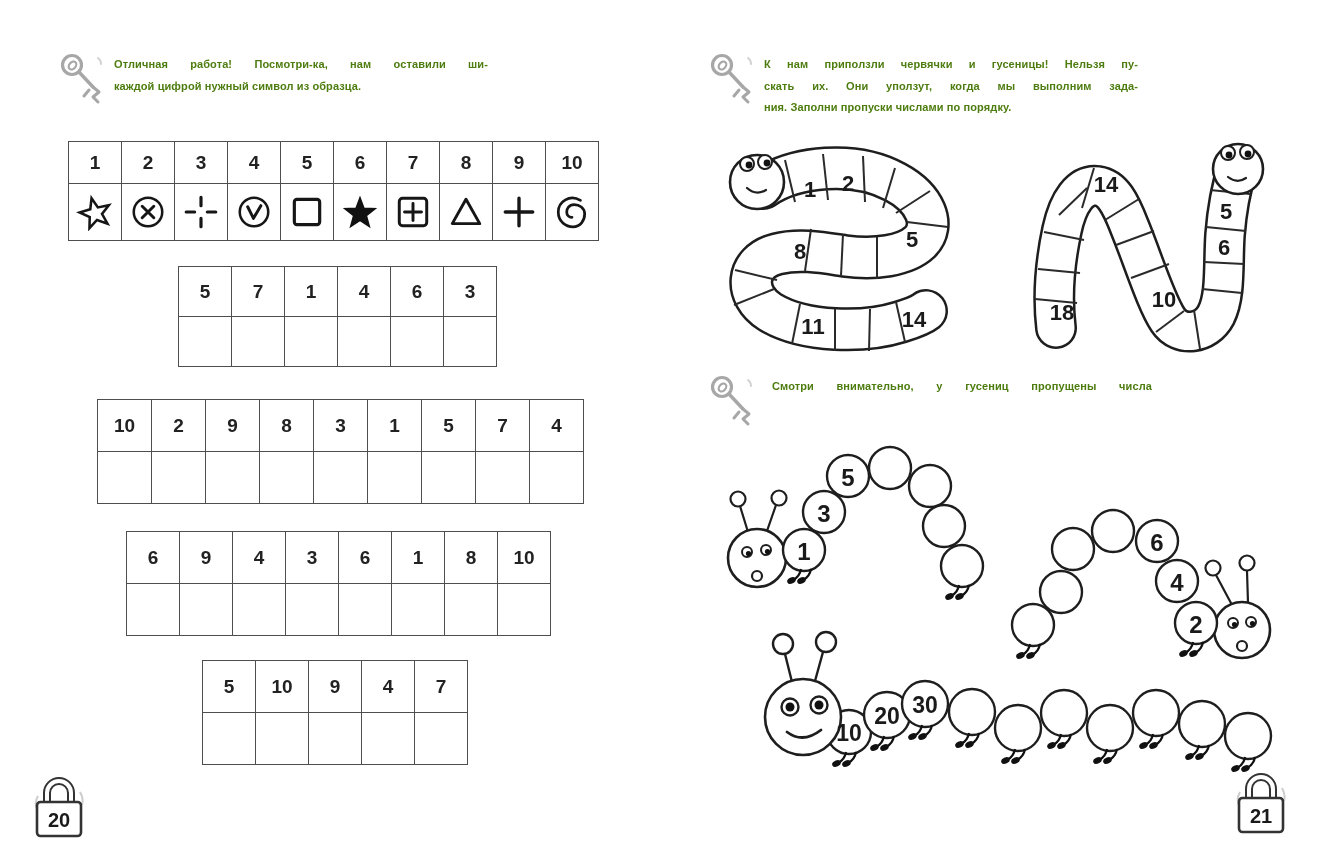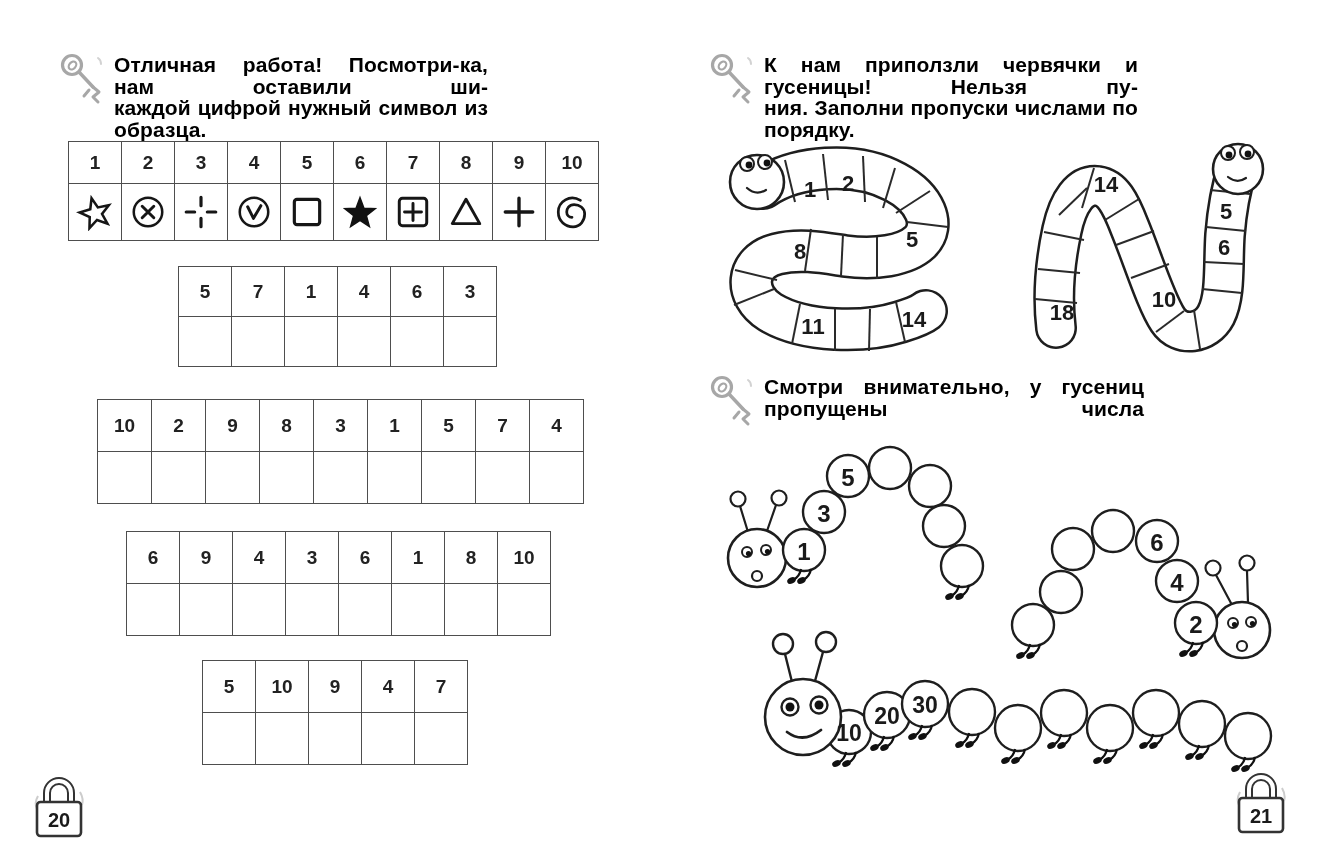--- a/index.html
+++ b/index.html
@@ -1,21 +1,21 @@
 <!DOCTYPE html>
 <html><head>
 <meta charset="utf-8">
 <style>
   html,body{margin:0;padding:0;}
   body{
     width:1322px;height:855px;background:#ffffff;position:relative;
     font-family:"Liberation Sans",sans-serif;color:#1b1b1b;overflow:hidden;
   }
   .abs{position:absolute;}
-  .page-text{position:absolute;width:374px;font-size:21px;line-height:21.5px;font-weight:bold;color:#000000;letter-spacing:.1px;}
+  .page-text{position:absolute;width:374px;font-size:11px;line-height:21.5px;font-weight:bold;color:#4d7c0f;letter-spacing:.1px;}
   .jline{text-align:justify;text-align-last:justify;}
   .jline.last{text-align-last:left;}
   table.grid{border-collapse:collapse;background:#fff;}
   table.grid td{border:1px solid #4e4e4e;text-align:center;vertical-align:middle;
     font-size:19px;font-weight:bold;color:#222;padding:0;background:#fff;}
   .legend td{width:52px;}
   .legend tr.nums td{height:41px;}
   .legend tr.syms td{height:56px;}
   .t-a td{width:52px;height:49px;}
   .t-b td{width:53px;height:51px;}
@@ -236,20 +236,21 @@
       <circle cx="14" cy="15" r="9.5" stroke-width="3.2"></circle>
       <ellipse cx="14.5" cy="15.5" rx="3.2" ry="4.4" transform="rotate(42 14.5 15.5)" stroke-width="2.2"></ellipse>
       <path d="M21 22 L35 37" stroke-width="3.4"></path>
       <path d="M31 40 l-5 6" stroke-width="3"></path>
       <path d="M35 37 l6 5 l-6 5 l5 5" stroke-width="3"></path>
     </g>
   </svg>
 
   <div class="page-text" style="left:104px;top:54px;">
     <div class="jline">К нам приползли червячки и гусеницы! Нельзя пу-</div>
+    <div class="jline">скать их. Они уползут, когда мы выполним зада-</div>
     <div class="jline last">ния. Заполни пропуски числами по порядку.</div>
   </div>
 
   <svg class="abs" style="left:55px;top:140px;" width="305" height="225" viewBox="0 0 305 225">
     <g>
       <path d="M 48 48 C 80 26, 140 20, 180 42 C 210 58, 222 85, 205 102 C 190 116, 160 120, 130 116 C 110 113, 85 108, 62 114 C 30 122, 28 155, 55 172 C 90 193, 150 193, 185 182 C 198 178, 206 175, 211 171" fill="none" stroke="#1e1e1e" stroke-width="44" stroke-linecap="round"></path>
       <path d="M 48 48 C 80 26, 140 20, 180 42 C 210 58, 222 85, 205 102 C 190 116, 160 120, 130 116 C 110 113, 85 108, 62 114 C 30 122, 28 155, 55 172 C 90 193, 150 193, 185 182 C 198 178, 206 175, 211 171" fill="none" stroke="#ffffff" stroke-width="39" stroke-linecap="round"></path>
     </g>
     <g stroke="#2a2a2a" stroke-width="2">
       <path d="M70 20 L80 62"></path>
@@ -328,21 +329,21 @@
     <g fill="none" stroke="#a7a7a7" stroke-linecap="round" stroke-linejoin="round">
       <path d="M40 8 q3 2 3 6" stroke="#d2d2d2" stroke-width="2"></path>
       <circle cx="14" cy="15" r="9.5" stroke-width="3.2"></circle>
       <ellipse cx="14.5" cy="15.5" rx="3.2" ry="4.4" transform="rotate(42 14.5 15.5)" stroke-width="2.2"></ellipse>
       <path d="M21 22 L35 37" stroke-width="3.4"></path>
       <path d="M31 40 l-5 6" stroke-width="3"></path>
       <path d="M35 37 l6 5 l-6 5 l5 5" stroke-width="3"></path>
     </g>
   </svg>
 
-  <div class="page-text" style="left:104px;top:376px;width:380px;">
+  <div class="page-text" style="left:112px;top:376px;width:380px;">
     <div class="jline">Смотри внимательно, у гусениц пропущены числа</div>
   </div>
 
   <svg class="abs" style="left:40px;top:428px;" width="300" height="235" viewBox="0 0 300 235">
     <defs>
       <g id="legA" stroke="#111" stroke-width="2.2" fill="#111">
         <path d="M3 0 C2 6 -1 9 -5 11" fill="none"></path>
         <ellipse cx="-6.5" cy="11.5" rx="3.4" ry="2" transform="rotate(-25 -6.5 11.5)"></ellipse>
         <path d="M13 0 C12 6 9 9 5 11" fill="none"></path>
         <ellipse cx="3.5" cy="11.5" rx="3.4" ry="2" transform="rotate(-25 3.5 11.5)"></ellipse>

